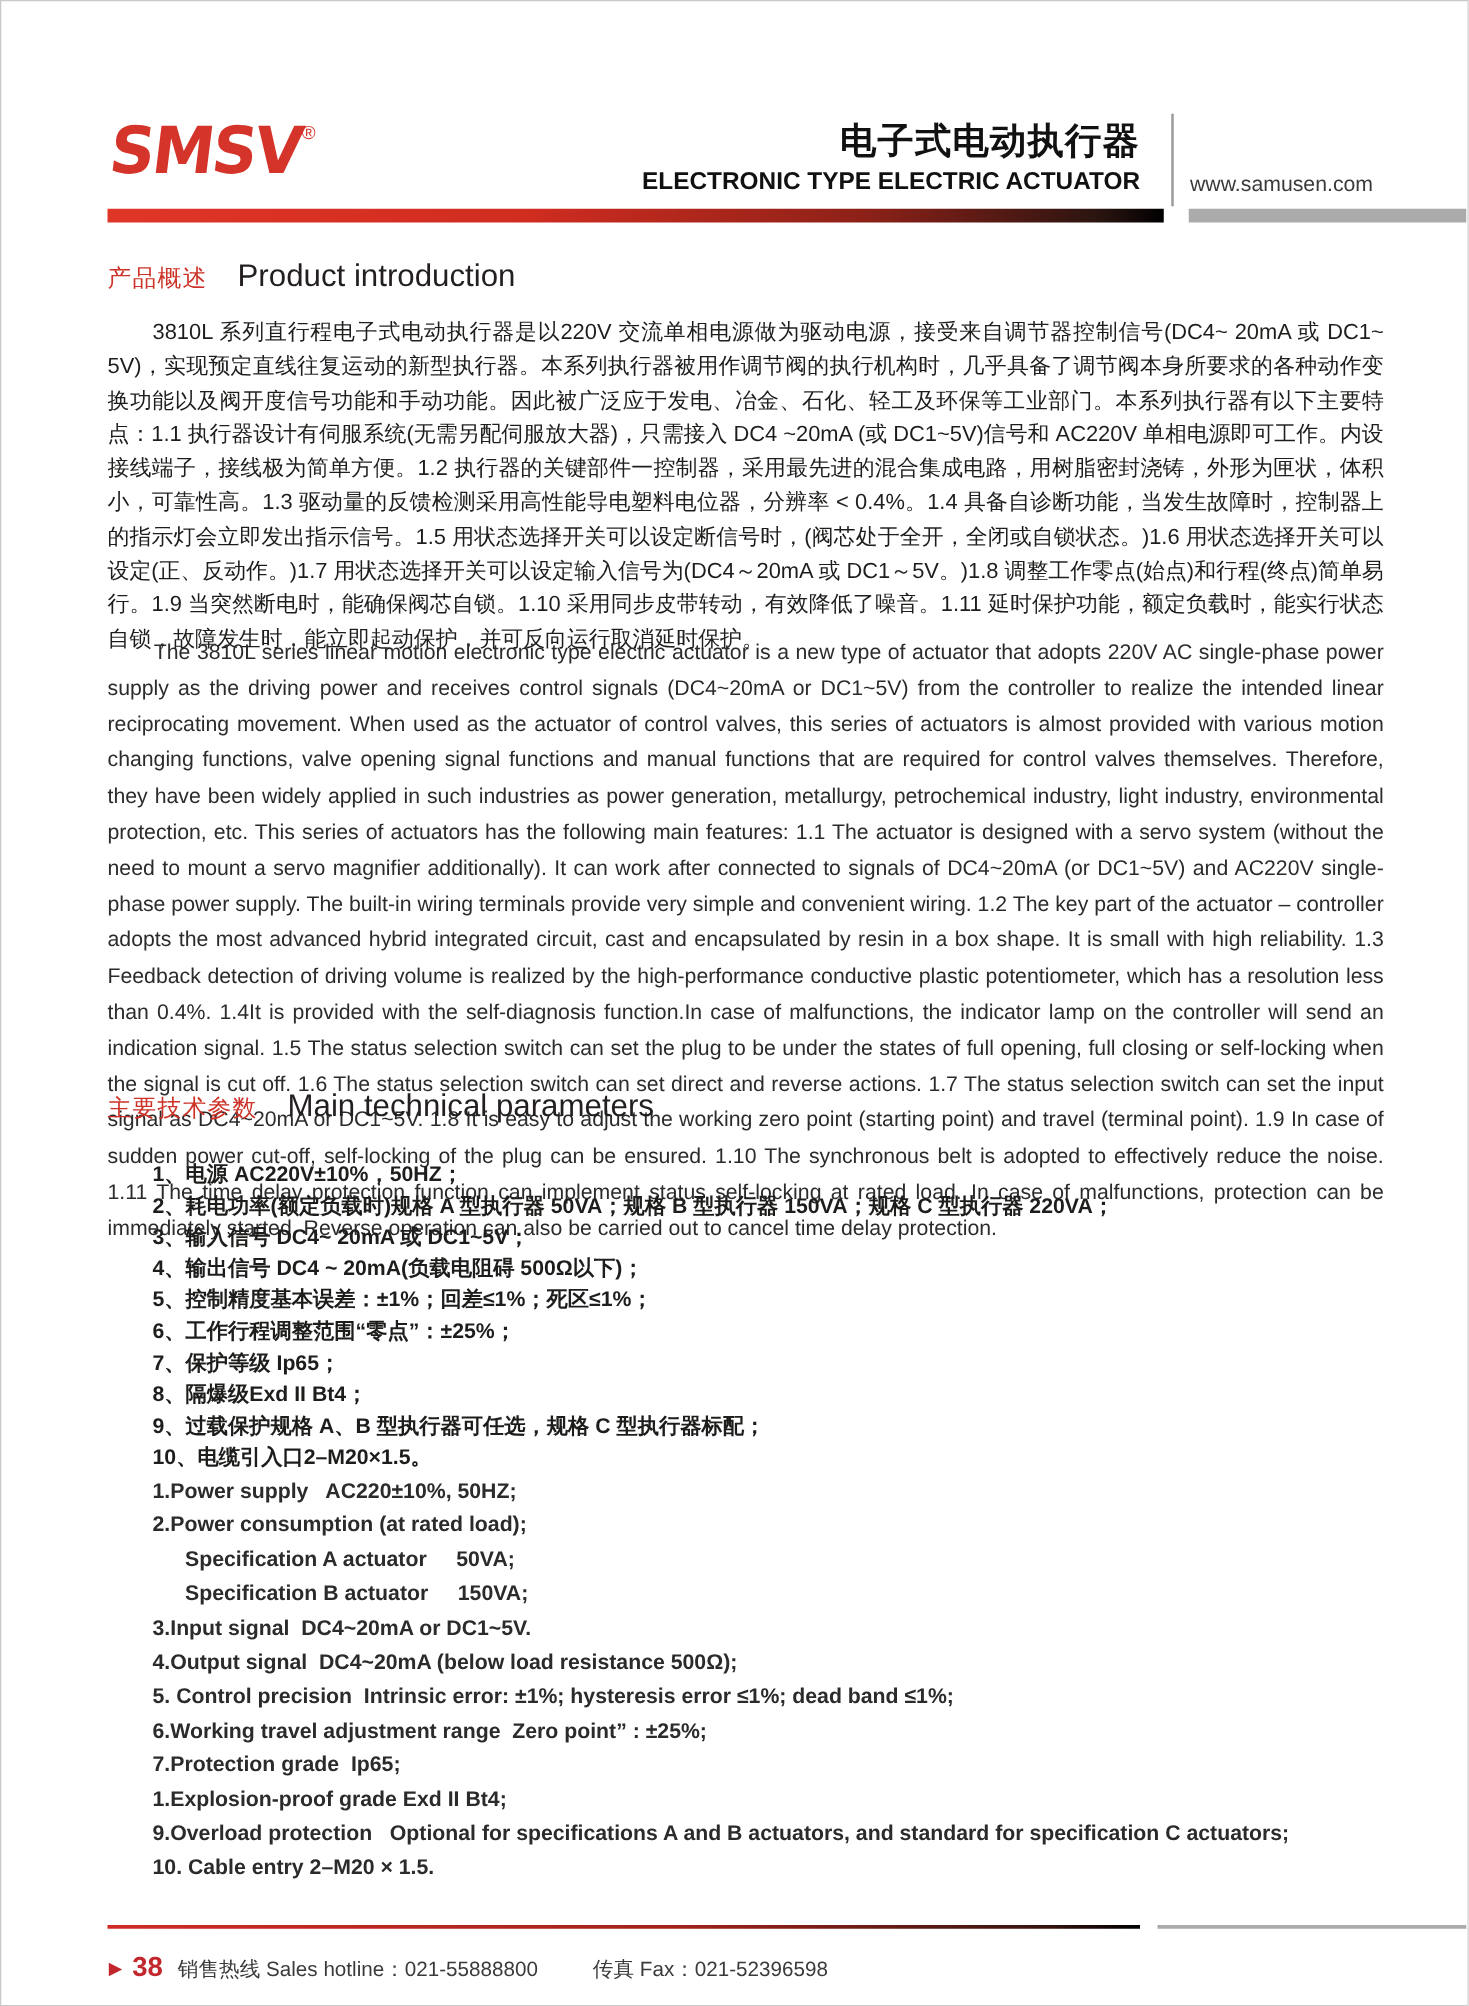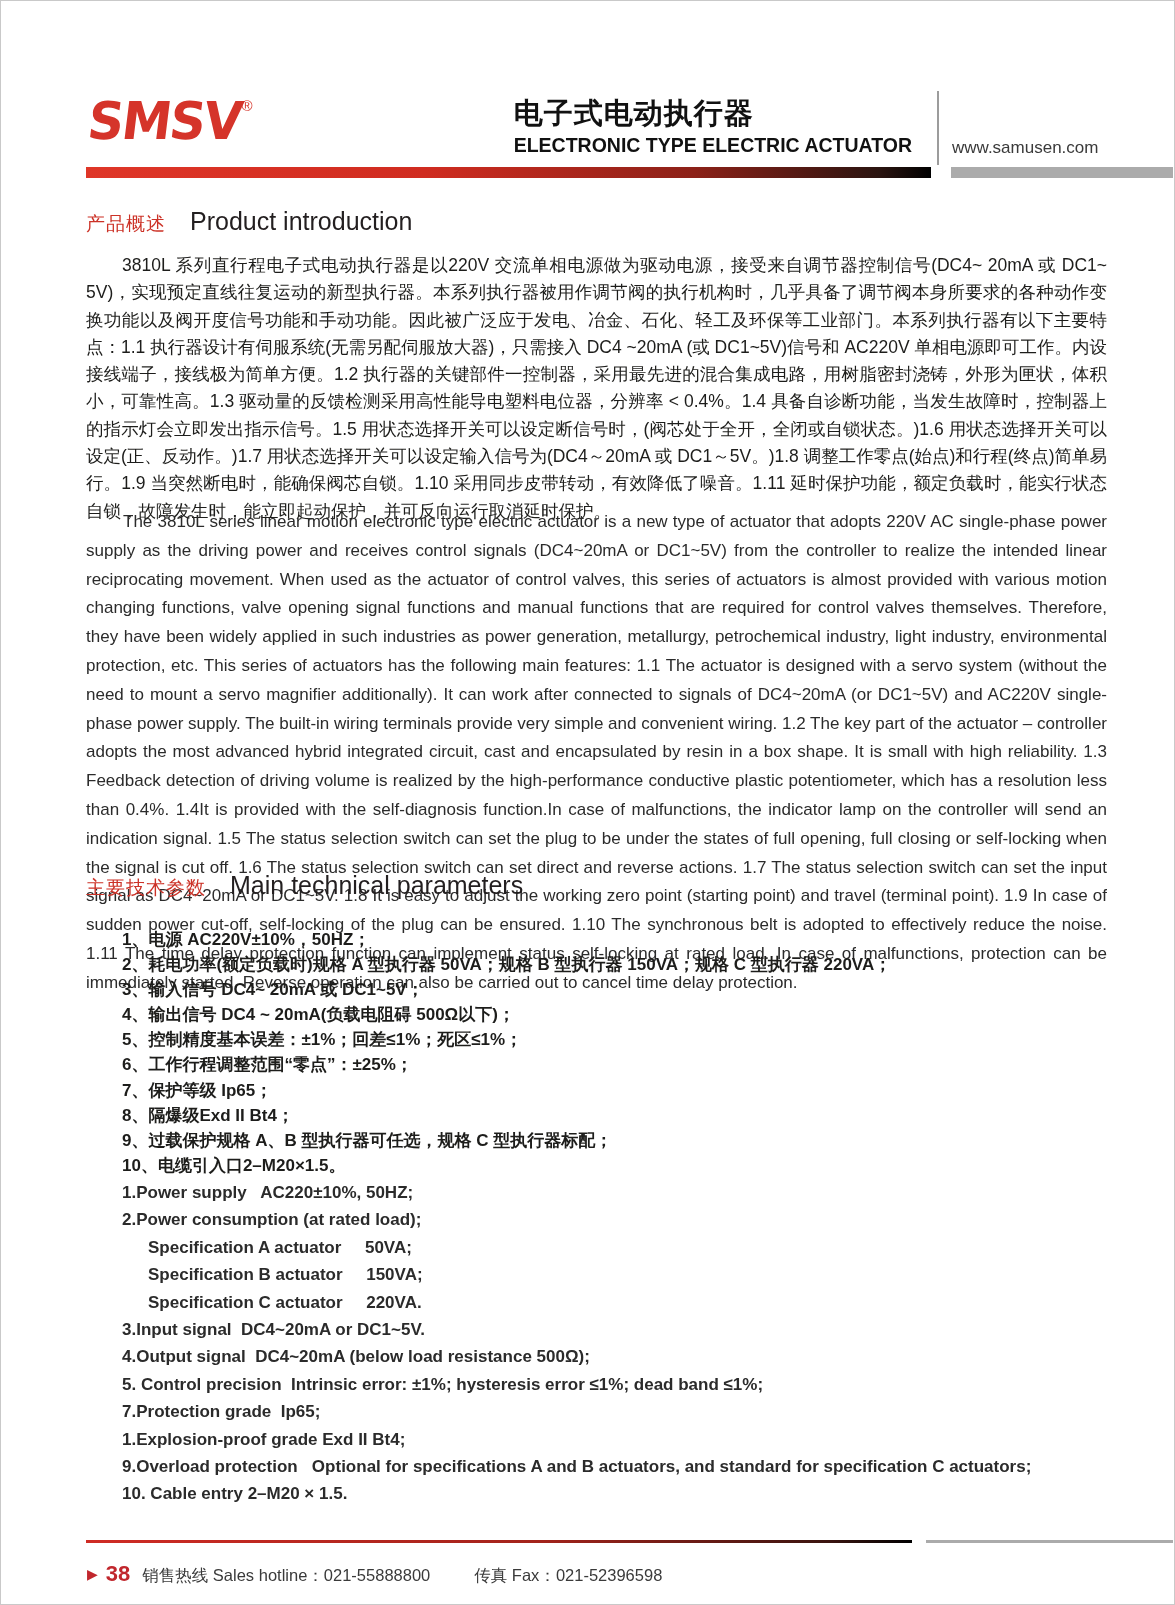--- a/index.html
+++ b/index.html
@@ -9,21 +9,21 @@
     font-family:"Liberation Sans","DejaVu Sans",sans-serif; color:#1d1d1b;
   }
   
   .logo { position:absolute; left:84px; top:96px; white-space:nowrap; }
   .logo-text {
     display:inline-block; font-family:"DejaVu Sans",sans-serif; font-weight:900;
     font-size:50px; line-height:1; color:#d5342a; letter-spacing:-2px;
     transform:skewX(-7deg) scaleY(1.04); transform-origin:left bottom;
   }
   .reg { color:#d5342a; font-size:15px; vertical-align:28px; margin-left:4px; }
-  .title-block { position:absolute; right:262px; top:96px; text-align:left; color:#111; }
+  .title-block { position:absolute; right:262px; top:96px; text-align:right; color:#111; }
   .title-zh { font-size:29px; font-weight:bold; letter-spacing:1px; line-height:1.15; }
   .title-en { font-size:19.5px; font-weight:bold; margin-top:4px; letter-spacing:0px; }
   .v-divider { position:absolute; left:936px; top:90px; width:2px; height:74px; background:#9c9c9c; }
   .website { position:absolute; left:951px; top:137px; font-size:17px; color:#3a3a3a; }
   .bar-red {
     position:absolute; left:85px; top:166px; width:845px; height:11px;
     background:linear-gradient(90deg,#df3628 0%,#d02c20 40%,#8c2118 72%,#2a1410 94%,#000 100%);
   }
   .bar-gray { position:absolute; left:950px; top:166px; width:222px; height:11px; background:#ababab; }
   
@@ -96,24 +96,24 @@
     <div class="t-line">8、隔爆级Exd II Bt4；</div>
     <div class="t-line">9、过载保护规格 A、B 型执行器可任选，规格 C 型执行器标配；</div>
     <div class="t-line">10、电缆引入口2–M20×1.5。</div>
   </div>
 
   <div class="list-en">
     <div class="t-line">1.Power supply   AC220±10%, 50HZ;</div>
     <div class="t-line">2.Power consumption (at rated load);</div>
     <div class="t-line indent">Specification A actuator     50VA;</div>
     <div class="t-line indent">Specification B actuator     150VA;</div>
-    <div class="t-line indent">Specification C actuator     220VA.</div>
     <div class="t-line">3.Input signal  DC4~20mA or DC1~5V.</div>
     <div class="t-line">4.Output signal  DC4~20mA (below load resistance 500Ω);</div>
     <div class="t-line">5. Control precision  Intrinsic error: ±1%; hysteresis error ≤1%; dead band ≤1%;</div>
+    <div class="t-line">6.Working travel adjustment range  Zero point” : ±25%;</div>
     <div class="t-line">7.Protection grade  Ip65;</div>
     <div class="t-line">1.Explosion-proof grade Exd II Bt4;</div>
     <div class="t-line">9.Overload protection   Optional for specifications A and B actuators, and standard for specification C actuators;</div>
     <div class="t-line">10. Cable entry 2–M20 × 1.5.</div>
   </div>
 
   <div class="footer-line-red"></div>
   <div class="footer-line-gray"></div>
   <div class="footer">
     <span class="tri">▶</span>

